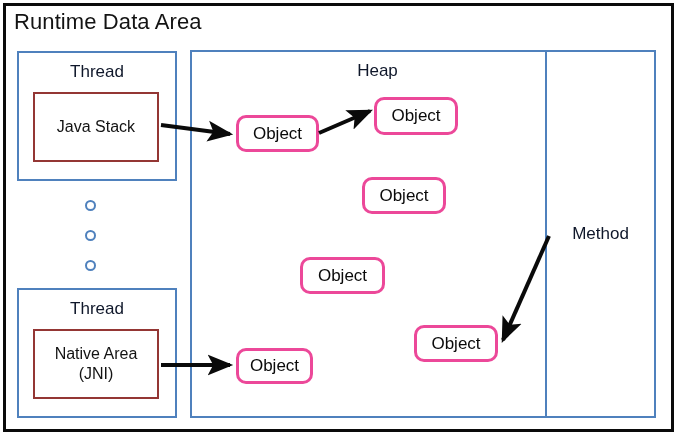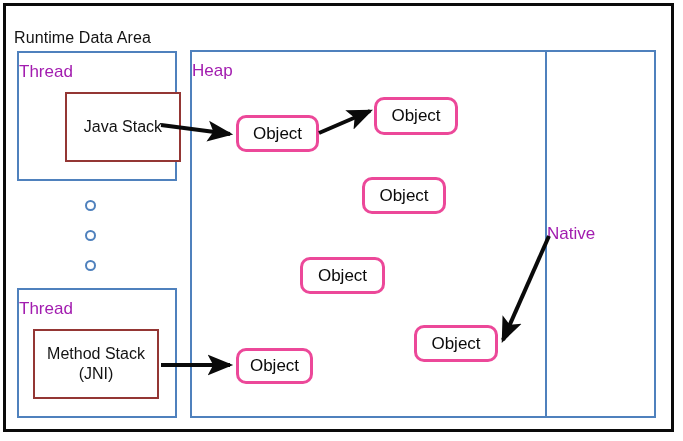--- a/index.html
+++ b/index.html
@@ -23,38 +23,38 @@
     width: 671px;
     height: 429px;
     border: 3px solid #0a0a0a;
     box-sizing: border-box;
     background: #ffffff;
   }
   .figure-title {
     position: absolute;
     left: 14px;
     top: 9px;
-    font-size: 16px;
+    font-size: 22px;
     color: #131313;
     letter-spacing: 0.1px;
     white-space: nowrap;
-    margin-top: 20px;
   }
   
   .region {
     position: absolute;
     border: 2px solid #4f81bd;
     box-sizing: border-box;
     background: #ffffff;
   }
   .region-label {
     position: absolute;
     width: 100%;
+    text-align: center;
     font-size: 17px;
-    color: #a21caf;
+    color: #0f172a;
     top: 9px;
     left: 0;
     line-height: 1.18;
   }
   .region-label.vcenter {
     top: 50%;
     transform: translateY(-50%);
   }
   
   .stack-box {
@@ -108,34 +108,34 @@
 <div id="canvas">
 
   <div class="outer-frame"></div>
 
   <div class="figure-title">Runtime Data Area</div>
 
   <div class="region" style="left:17px; top:51px; width:160px; height:130px;">
     <div class="region-label">Thread</div>
   </div>
 
-  <div class="stack-box" style="left:33px; top:92px; width:116px; height:70px;margin-left:32px;">
+  <div class="stack-box" style="left:33px; top:92px; width:126px; height:70px;">
     <span>Java Stack</span>
   </div>
 
   <div class="dot-circle" style="left:85px; top:200px;"></div>
   <div class="dot-circle" style="left:85px; top:230px;"></div>
   <div class="dot-circle" style="left:85px; top:260px;"></div>
 
   <div class="region" style="left:17px; top:288px; width:160px; height:130px;">
     <div class="region-label">Thread</div>
   </div>
 
   <div class="stack-box" style="left:33px; top:329px; width:126px; height:70px; flex-direction:column;">
-    <span>Method Stack</span>
+    <span>Native Area</span>
     <span>(JNI)</span>
   </div>
 
   <div class="region" style="left:190px; top:50px; width:375px; height:368px;">
     <div class="region-label">Heap</div>
   </div>
 
   <div class="object-box" style="left:236px; top:115px; width:83px; height:37px;">
     <span>Object</span>
   </div>
@@ -155,21 +155,21 @@
   <div class="object-box" style="left:414px; top:325px; width:84px; height:37px;">
     <span>Object</span>
   </div>
 
   <div class="object-box" style="left:236px; top:348px; width:77px; height:36px;">
     <span>Object</span>
   </div>
 
   <div class="region" style="left:545px; top:50px; width:111px; height:368px;">
     <div class="region-label vcenter">
-      <div>Native</div>
+      <div>Method</div>
     </div>
   </div>
 
   <svg class="arrow-layer" viewBox="0 0 683 441">
     <defs>
       <marker id="ah" markerWidth="7" markerHeight="7" refX="5.6" refY="3" orient="auto" markerUnits="strokeWidth">
         <path d="M0,0.4 L6.4,3 L0,5.6 L1.4,3 Z" fill="#0a0a0a"></path>
       </marker>
     </defs>
 

